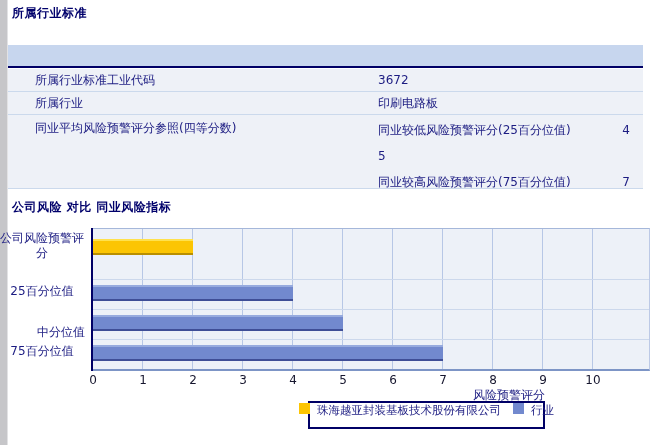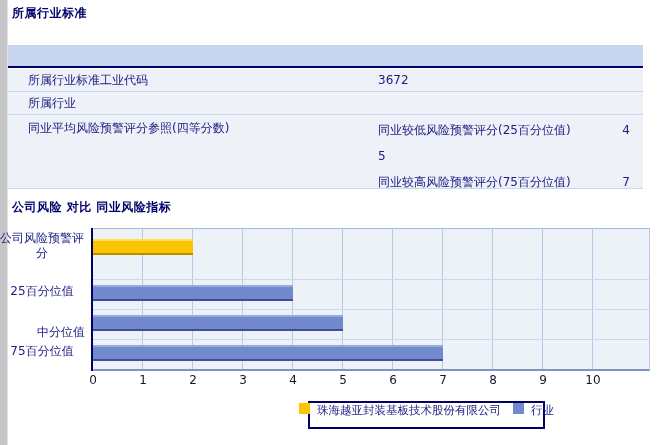--- a/index.html
+++ b/index.html
@@ -13,21 +13,21 @@
   .sec-title{position:absolute;font-size:12px;font-weight:bold;color:#00006b;letter-spacing:.5px;}
   #title1{left:12px;top:5px;}
   #title2{left:12px;top:199px;}
 
   
   .hdr-band{position:absolute;left:8px;top:45px;width:635px;height:21px;background:#c7d6ee;border-bottom:2px solid #000066;}
   .t-row{position:absolute;left:8px;width:635px;background:#eef1f7;border-bottom:1px solid #cbd9ec;font-size:12px;color:#1c1c82;}
   #row1{top:69px;height:22px;line-height:22px;}
   #row2{top:92px;height:22px;line-height:22px;}
   #row3{top:115px;height:73px;}
-  .t-label{position:absolute;left:20px;white-space:nowrap;}
+  .t-label{position:absolute;left:27px;white-space:nowrap;}
   .t-value{position:absolute;left:370px;white-space:nowrap;}
   #row3 .t-label{top:5px;}
   .sub-row{position:absolute;left:370px;width:252px;height:20px;line-height:20px;display:flex;justify-content:space-between;}
   .sub-row .num{text-align:right;}
   #sub0{top:5px;gap:25px;} #sub1{top:31px;} #sub2{top:57px;}
 
   
   #chart{position:absolute;left:0;top:215px;width:661px;height:230px;}
   #plot{position:absolute;left:93px;top:13px;width:556px;height:140px;background:#edf1f8;
         border-top:1px solid #a5b7da;border-right:1px solid #bcc9e6;border-bottom:2px solid #7d95c6;}
@@ -56,20 +56,21 @@
 
 <div class="hdr-band"></div>
 
 <div id="row1" class="t-row">
   <span class="t-label">所属行业标准工业代码</span>
   <span class="t-value">3672</span>
 </div>
 
 <div id="row2" class="t-row">
   <span class="t-label">所属行业</span>
+  <span class="t-value">印刷电路板</span>
 </div>
 
 <div id="row3" class="t-row">
   <span class="t-label">同业平均风险预警评分参照(四等分数)</span>
   <div id="sub0" class="sub-row">
     <span>同业较低风险预警评分(25百分位值)</span>
     <span class="num">4</span>
   </div>
   <div id="sub1" class="sub-row">
     <span class="num">5</span>
@@ -115,20 +116,21 @@
       <span class="xtick" style="left: 88px;">2</span>
       <span class="xtick" style="left: 138px;">3</span>
       <span class="xtick" style="left: 188px;">4</span>
       <span class="xtick" style="left: 238px;">5</span>
       <span class="xtick" style="left: 288px;">6</span>
       <span class="xtick" style="left: 338px;">7</span>
       <span class="xtick" style="left: 388px;">8</span>
       <span class="xtick" style="left: 438px;">9</span>
       <span class="xtick" style="left: 488px;">10</span>
     </div>
+  <div id="x-axis-label">风险预警评分</div>
   <div id="legend">
       <span class="swatch" style="background: rgb(252, 197, 3);"></span>
       <span class="legend-label">珠海越亚封装基板技术股份有限公司</span>
       <span class="legend-gap"></span>
       <span class="swatch" style="background: rgb(114, 137, 206);"></span>
       <span class="legend-label">行业</span>
     </div>
 </div>
 
 </body></html>

